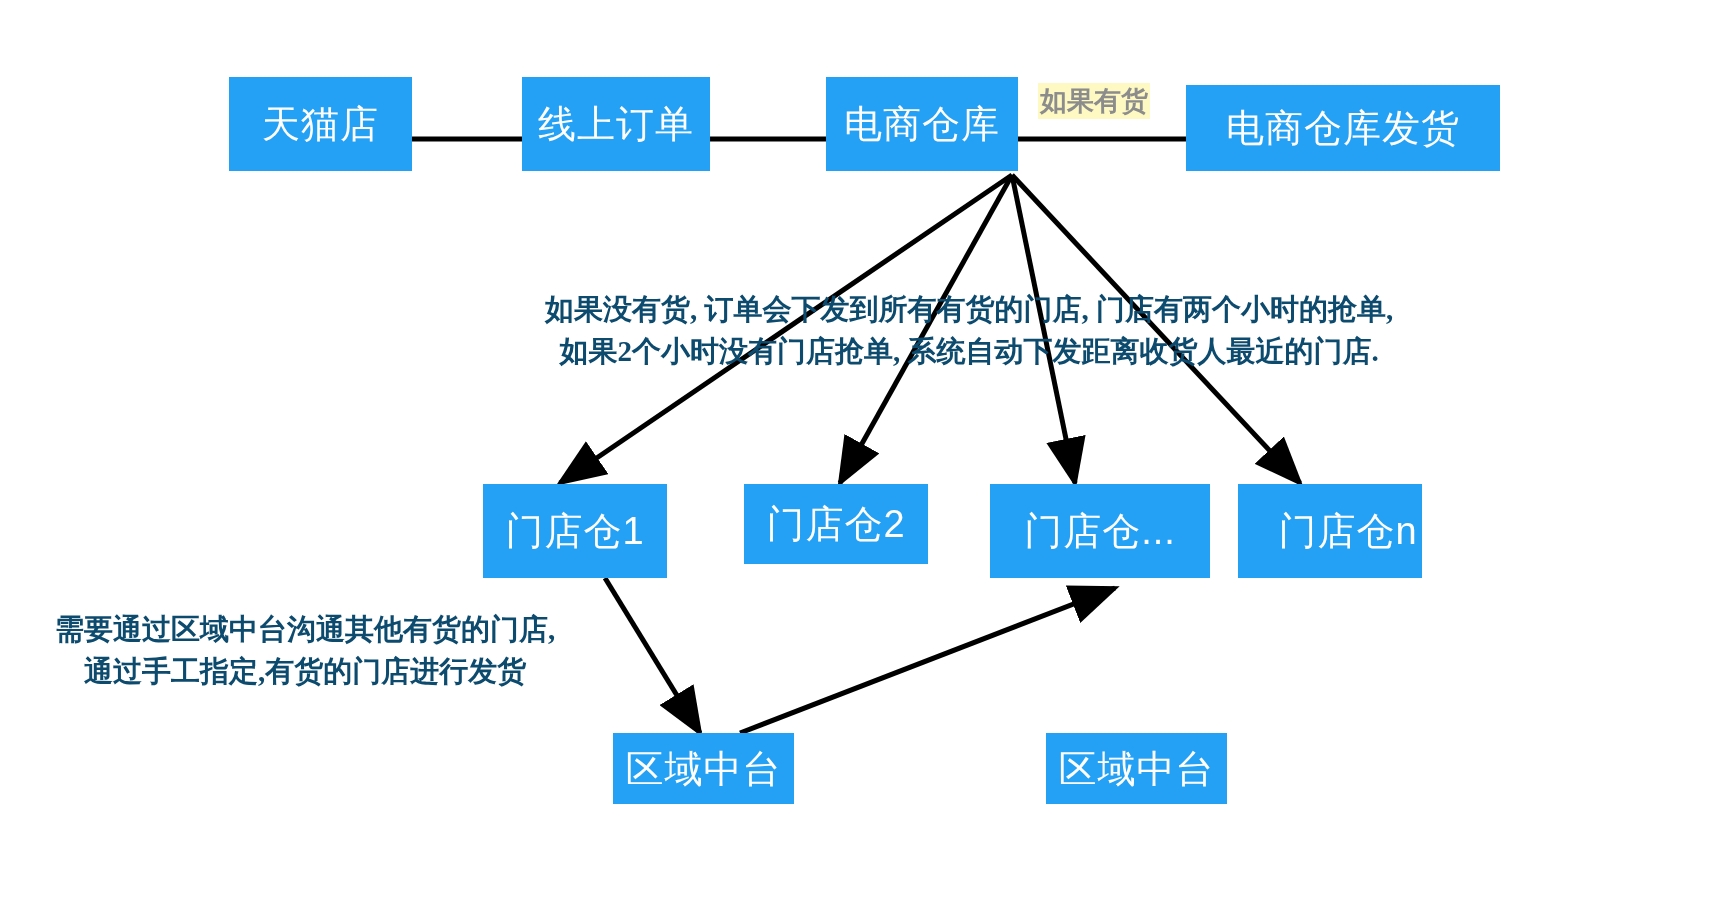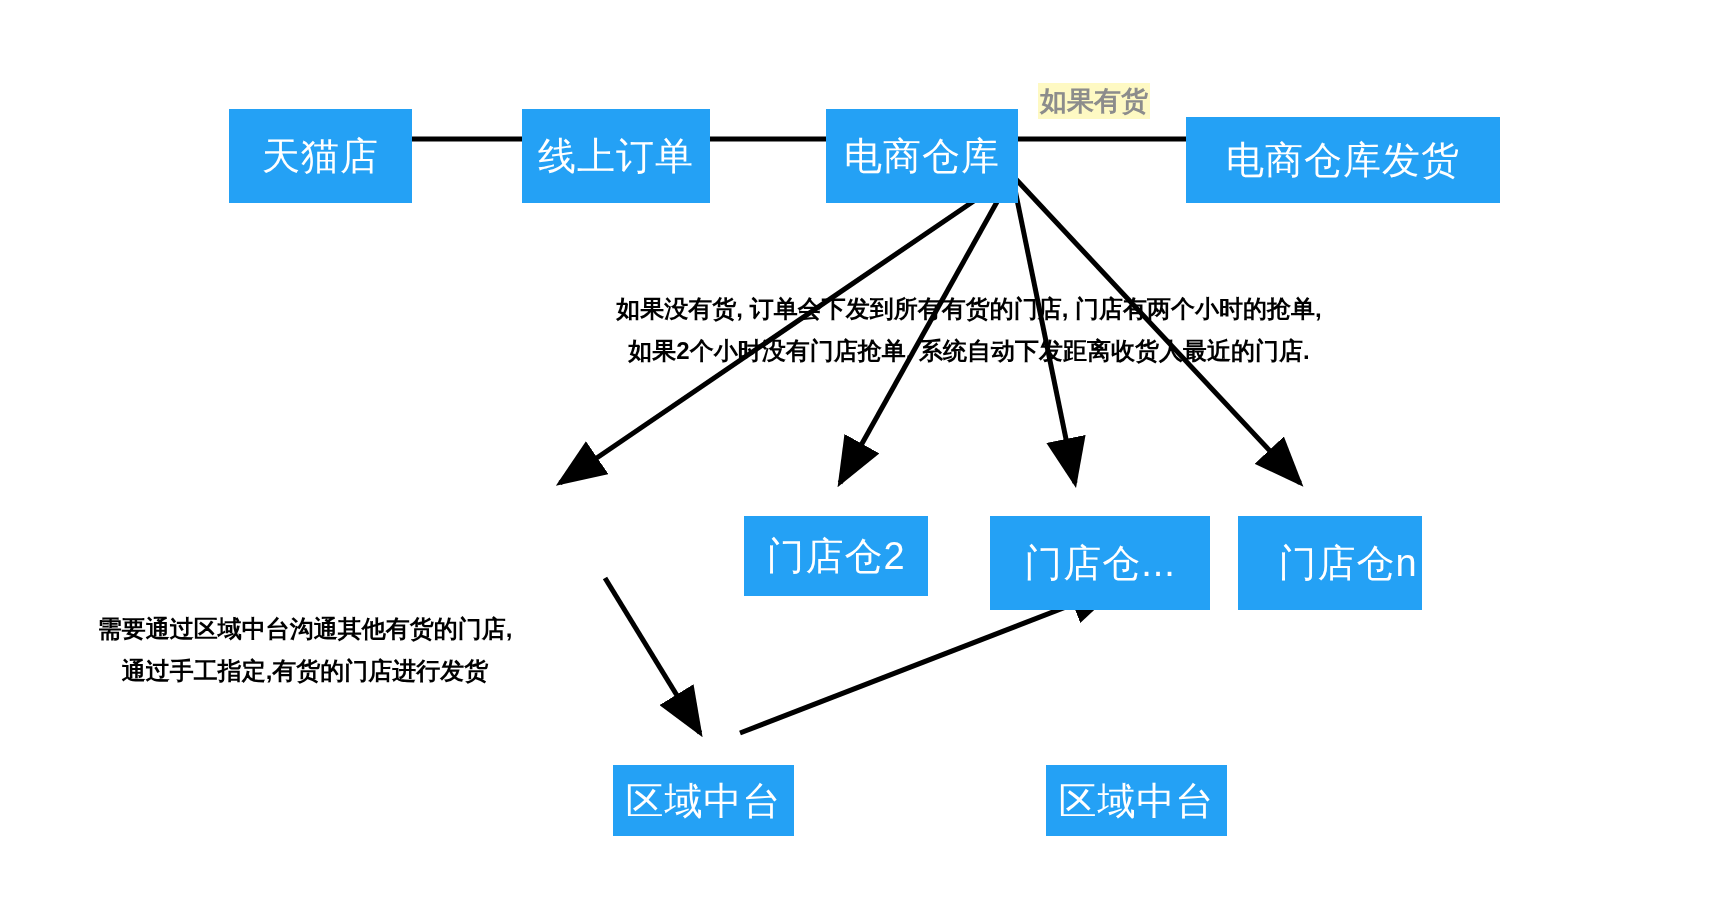--- a/index.html
+++ b/index.html
@@ -24,30 +24,30 @@
     display: flex;
     align-items: center;
     justify-content: center;
     font-size: 38px;
     font-weight: 400;
     letter-spacing: 1px;
     line-height: 1;
     box-sizing: border-box;
     white-space: nowrap;
     z-index: 3;
-    margin-top: 32px;
   }
   .note {
     position: absolute;
-    color: #000000;
-    font-size: 24px;
+    color: #0c4a6e;
+    font-size: 29px;
     line-height: 42px;
     white-space: nowrap;
     z-index: 2;
     font-weight: 700;
+    font-family: Liberation Serif, serif;
   }
   .note.centered {
     text-align: center;
   }
   .edge-label {
     position: absolute;
     color: #8c8c8c;
     font-size: 27px;
     font-weight: 700;
     white-space: nowrap;
@@ -107,20 +107,23 @@
     <span>电商仓库发货</span>
   </div>
 
   <div class="edge-label" style="left:1038px; top:83px;">如果有货</div>
 
   <div class="note centered" style="left:484px; top:288px; width:970px;">
     <div>如果没有货, 订单会下发到所有有货的门店, 门店有两个小时的抢单,</div>
     <div>如果2个小时没有门店抢单, 系统自动下发距离收货人最近的门店.</div>
   </div>
 
+  <div class="node" style="left:483px; top:484px; width:184px; height:94px;">
+    <span>门店仓1</span>
+  </div>
 
   <div class="node" style="left:744px; top:484px; width:184px; height:80px;">
     <span>门店仓2</span>
   </div>
 
   <div class="node" style="left:990px; top:484px; width:220px; height:94px;">
     <span>门店仓...</span>
   </div>
 
   <div class="node" style="left:1238px; top:484px; width:184px; height:94px;padding-left:36px;">

